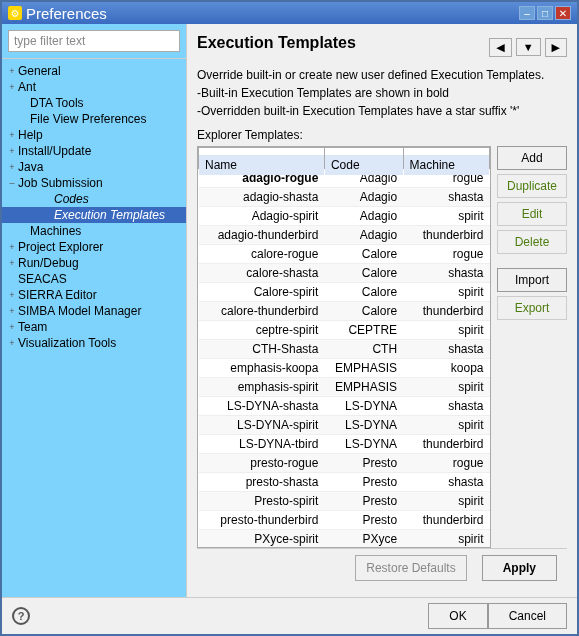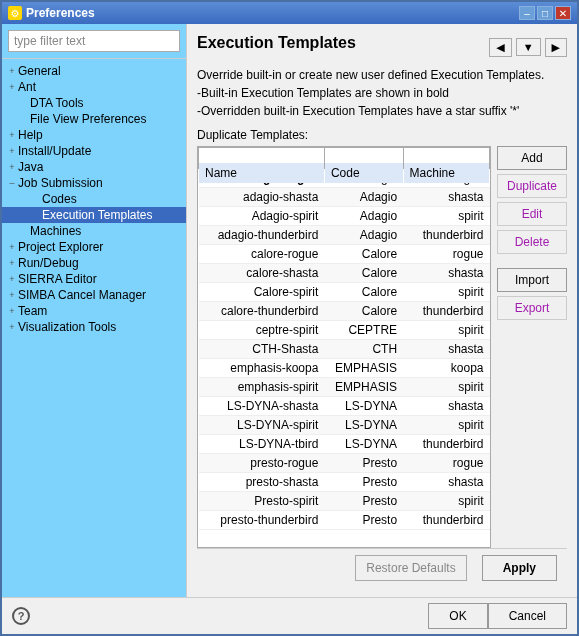--- a/index.html
+++ b/index.html
@@ -37,22 +37,22 @@
       width: 14px;
       height: 14px;
       background: #ffd700;
       border-radius: 2px;
       display: flex;
       align-items: center;
       justify-content: center;
       font-size: 10px;
     }
     .title-text {
-      font-size: 12px;
-      font-weight: bold;
+      font-size: 15px;
+      font-weight: normal;
     }
     .title-buttons {
       display: flex;
       gap: 2px;
     }
     .title-btn {
       width: 16px;
       height: 14px;
       border: 1px solid #8ab0e0;
       background: #6a9fd8;
@@ -115,21 +115,21 @@
       justify-content: center;
       font-size: 9px;
       color: #555;
       flex-shrink: 0;
     }
     .tree-label {
       font-size: 12px;
       color: #000;
     }
     .indent1 { padding-left: 16px; }
-    .indent2 { padding-left: 28px; }
+    .indent2 { padding-left: 40px; font-style: italic; }
 
     .right-panel {
       flex: 1;
       background: #f0f0f0;
       display: flex;
       flex-direction: column;
       padding: 10px;
       overflow: hidden;
     }
     .section-title {
@@ -162,21 +162,21 @@
       overflow-x: hidden;
     }
     .exec-table {
       width: 100%;
       border-collapse: collapse;
       font-size: 12px;
     }
     .exec-table thead {
       background: #22c55e;
       position: sticky;
-      top: 15px;
+      top: 7px;
     }
     .exec-table thead th {
       border: 1px solid #aaa;
       padding: 3px 6px;
       text-align: left;
       font-weight: normal;
       background: #dce8f8;
     }
     .exec-table tbody tr:nth-child(even) { background: #f8f8f8; }
     .exec-table tbody td {
@@ -196,21 +196,21 @@
     }
     .side-btn {
       padding: 4px 8px;
       background: #f0f0f0;
       border: 1px solid #999;
       font-size: 12px;
       cursor: pointer;
       text-align: center;
     }
     .side-btn:disabled, .side-btn.disabled {
-      color: #a21caf;
+      color: #4d7c0f;
       border-color: #ccc;
       cursor: default;
       background: #f0f0f0;
     }
     .side-btn.import-btn { margin-top: 10px; }
 
     .bottom-bar {
       display: flex;
       justify-content: flex-end;
       align-items: center;
@@ -348,26 +348,30 @@
         </div>
         <div class="tree-item">
           <span class="tree-expand">+</span>
           <span class="tree-label">Project Explorer</span>
         </div>
         <div class="tree-item">
           <span class="tree-expand">+</span>
           <span class="tree-label">Run/Debug</span>
         </div>
         <div class="tree-item">
+          <span class="tree-expand"></span>
+          <span class="tree-label">SEACAS</span>
+        </div>
+        <div class="tree-item">
           <span class="tree-expand">+</span>
           <span class="tree-label">SIERRA Editor</span>
         </div>
         <div class="tree-item">
           <span class="tree-expand">+</span>
-          <span class="tree-label">SIMBA Cancel Manager</span>
+          <span class="tree-label">SIMBA Model Manager</span>
         </div>
         <div class="tree-item">
           <span class="tree-expand">+</span>
           <span class="tree-label">Team</span>
         </div>
         <div class="tree-item">
           <span class="tree-expand">+</span>
           <span class="tree-label">Visualization Tools</span>
         </div>
       </div>
@@ -382,21 +386,21 @@
           <button class="nav-btn">▶</button>
         </div>
       </div>
 
       <div class="description-box">
         <div>Override built-in or create new user defined Execution Templates.</div>
         <div>-Built-in Execution Templates are shown in bold</div>
         <div>-Overridden built-in Execution Templates have a star suffix '*'</div>
       </div>
 
-      <div class="exec-label">Duplicate Templates:</div>
+      <div class="exec-label">Explorer Templates:</div>
 
       <div class="table-and-buttons">
         <div class="table-container">
           <table class="exec-table">
             <thead>
               <tr>
                 <th class="col-name">Name</th>
                 <th class="col-code">Code</th>
                 <th class="col-machine">Machine</th>
               </tr>
@@ -490,20 +494,25 @@
                 <tr>
                   <td>Presto-spirit</td>
                   <td>Presto</td>
                   <td>spirit</td>
                 </tr>
                 <tr>
                   <td>presto-thunderbird</td>
                   <td>Presto</td>
                   <td>thunderbird</td>
                 </tr>
+                <tr>
+                  <td>PXyce-spirit</td>
+                  <td>PXyce</td>
+                  <td>spirit</td>
+                </tr>
               </tbody>
           </table>
         </div>
 
         <div class="side-buttons">
           <button class="side-btn">Add</button>
           <button class="side-btn disabled" disabled="">Duplicate</button>
           <button class="side-btn disabled" disabled="">Edit</button>
           <button class="side-btn disabled" disabled="">Delete</button>
           <button class="side-btn import-btn">Import</button>

